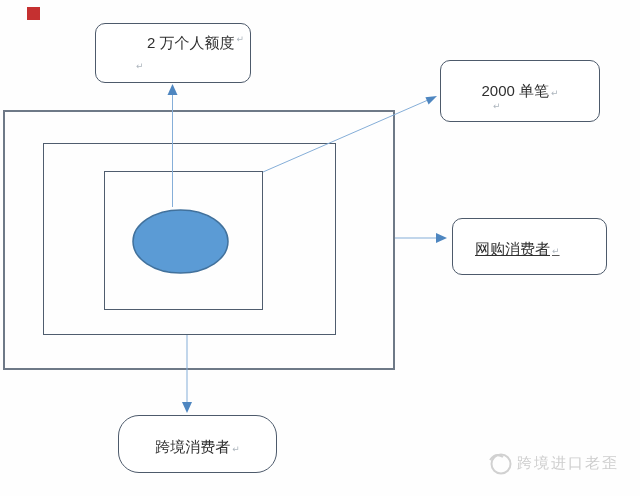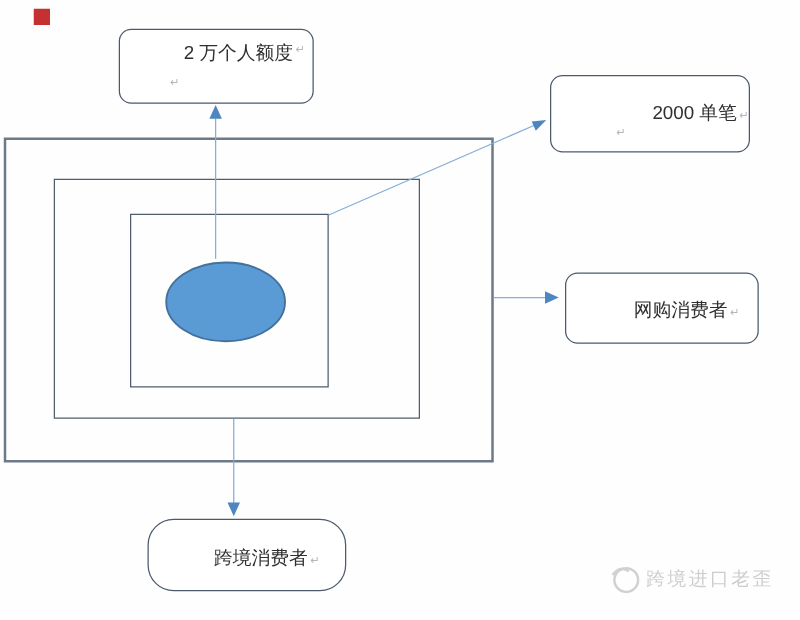--- a/index.html
+++ b/index.html
@@ -11,28 +11,28 @@
   
   #red-marker{left:27px;top:7px;width:13px;height:13px;background:#c53030;}
   
   .frame{border-style:solid;background:transparent;}
   #rect-outer {left:3px;  top:110px;width:392px;height:260px;border-width:2px;  border-color:#6e7987;}
   #rect-middle{left:43px; top:143px;width:293px;height:192px;border-width:1.5px;border-color:#4f5d6e;}
   #rect-inner {left:104px;top:171px;width:159px;height:139px;border-width:1.5px;border-color:#4f5d6e;}
   
   .node{
     background:#fff;border:1.5px solid #4d5a6b;border-radius:10px;
-    font-size:15px;line-height:1.2;color:#2f2f2f;padding-left:32px;
+    font-size:15px;line-height:1.2;color:#2f2f2f;
   }
   #node-quota {left:95px; top:23px; width:156px;height:60px;}
   #node-quota .row{display:flex;justify-content:flex-end;padding:10px 6px 0 0;}
-  #node-single{left:440px;top:60px; width:160px;height:62px;text-align:right;}
+  #node-single{left:440px;top:60px; width:160px;height:62px;text-align:center;}
   #node-single .row{display:block;padding-top:21px;}
   #node-online{left:452px;top:218px;width:155px;height:57px;}
-  #node-online .row{display:block;padding:21px 0 0 22px;}
+  #node-online .row{display:block;padding:21px 0 0 22px;text-decoration:underline;}
   #node-cross {left:118px;top:415px;width:159px;height:58px;text-align:center;border-radius:21px;}
   #node-cross .row{display:block;padding-top:22px;}
   .pmark{font-size:9px;color:#9aa4ae;opacity:.8;margin-left:2px;}
   .pmark2{position:absolute;font-size:9px;color:#9aa4ae;opacity:.8;}
   #quota-mark2{left:40px;top:37px;}
   #single-mark2{left:52px;top:40px;}
   
   #overlay{left:0;top:0;width:640px;height:496px;pointer-events:none;}
   
   #watermark{left:488px;top:450px;display:flex;align-items:center;gap:5px;opacity:.95;}

